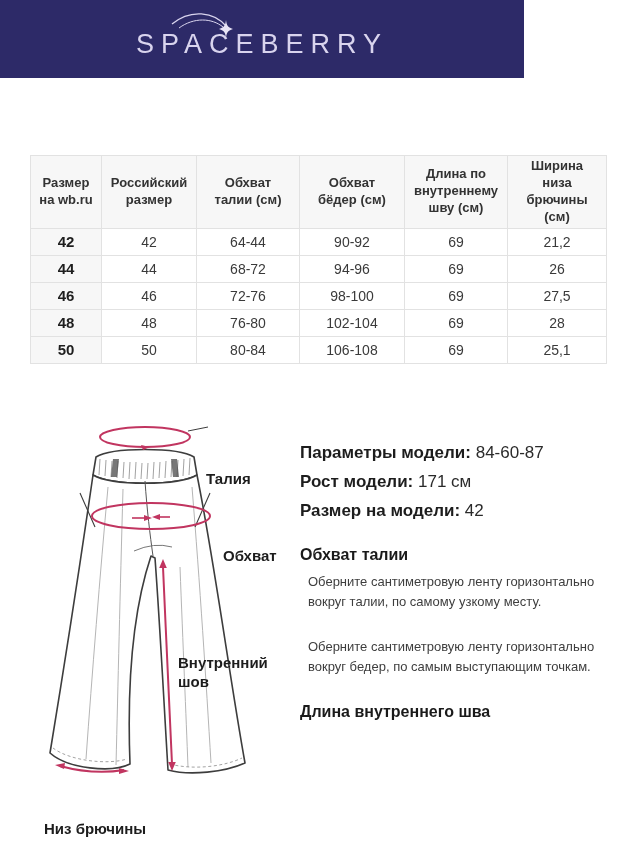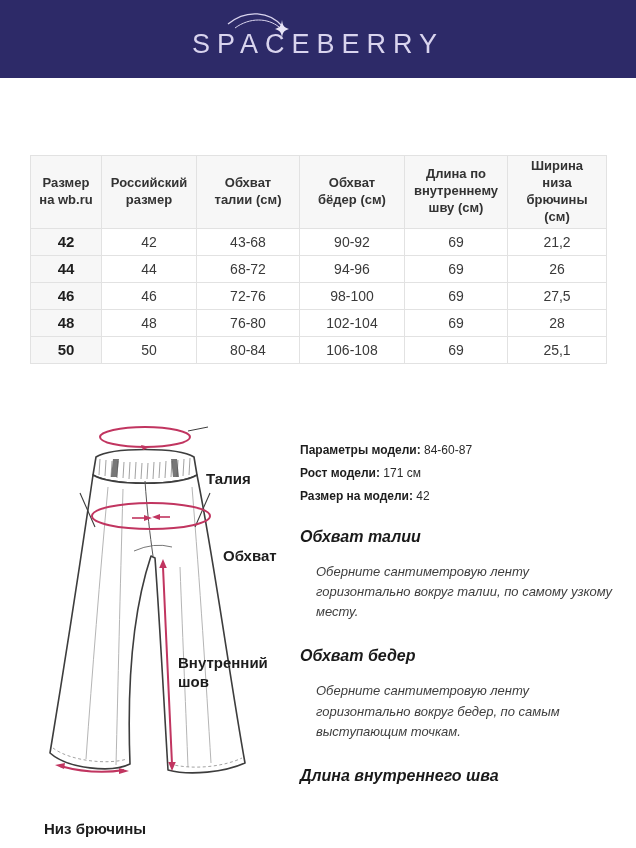--- a/index.html
+++ b/index.html
@@ -3,21 +3,21 @@
 <meta charset="utf-8">
 <style>
   * { box-sizing: border-box; }
   html,body { margin:0; padding:0; }
   body {
     width:636px; height:848px; position:relative; overflow:hidden;
     background:#ffffff; font-family:"Liberation Sans", sans-serif; color:#222;
   }
   
   .brand-header {
-    position:absolute; left:0; top:0; width:636px; height:78px;
+    position:absolute; left:0; top:0; width:524px; height:78px;
     background:#2d2a68; display:flex; align-items:center; justify-content:center;
   }
   .logo-wrap { position:relative; }
   .logo-text {
     color:#d9d4ee; font-size:27px; font-weight:400; letter-spacing:7px;
     line-height:1; padding-top:10px;
   }
   .logo-star { position:absolute; left:32px; top:-13px; width:72px; height:36px; }
   
   table.size-table {
@@ -35,26 +35,26 @@
   .size-table td.rowhead { background:#f7f7f7; font-weight:700; font-size:15px; color:#1e1e1e; }
   
   .pants-svg { position:absolute; left:20px; top:415px; }
   .diag-label { position:absolute; font-weight:700; font-size:15px; color:#1d1d1d; line-height:1.25;margin-top:43px; }
   #lbl-waist  { left:206px; top:427px; }
   #lbl-hips   { left:223px; top:504px; }
   #lbl-inseam { left:178px; top:611px; width:104px; }
   #lbl-hem    { left:44px;  top:777px; }
   
   .info-col { position:absolute; left:300px; top:443px; width:316px; }
-  .model-line { font-size:12px; color:#1d1d1d; margin-bottom:9px; }
+  .model-line { font-size:17px; color:#1d1d1d; margin-bottom:9px; }
   .model-line .lbl { font-weight:700; }
   .model-line .val { font-weight:400; color:#2a2a2a; }
-  .guide-section { margin-top:25px;font-style:italic; }
+  .guide-section { margin-top:25px; }
   .guide-title { font-size:16px; font-weight:700; color:#1a1a1a; margin:0 0 8px 0; }
-  .guide-text { font-size:13px; color:#3e3e3e; line-height:1.55; margin:16px; width:300px; }
+  .guide-text { font-size:13px; color:#3e3e3e; line-height:1.55; margin:8px; width:300px; }
 </style>
 </head>
 <body>
 
 <div class="brand-header">
   <div class="logo-wrap">
     <svg class="logo-star" viewBox="0 0 72 36">
       <path d="M4,16 C22,1 46,3 59,19" fill="none" stroke="#d9d4ee" stroke-width="1.3"></path>
       <path d="M11,20 C26,9 44,10 55,19" fill="none" stroke="#d9d4ee" stroke-width="1"></path>
       <path d="M58,12 C58.9,18 59.2,18.6 65,21 C59.2,23.4 58.9,24 58,30 C57.1,24 56.8,23.4 51,21 C56.8,18.6 57.1,18 58,12 Z" fill="#e8e4f6"></path>
@@ -79,21 +79,21 @@
       <th>Обхват талии (см)</th>
       <th>Обхват бёдер (см)</th>
       <th>Длина по внутреннему шву (см)</th>
       <th>Ширина низа брючины (см)</th>
     </tr>
   </thead>
   <tbody>
     <tr>
       <td class="rowhead">42</td>
       <td>42</td>
-      <td>43-68</td>
+      <td>64-44</td>
       <td>90-92</td>
       <td>69</td>
       <td>21,2</td>
     </tr>
     <tr>
       <td class="rowhead">44</td>
       <td>44</td>
       <td>68-72</td>
       <td>94-96</td>
       <td>69</td>
@@ -181,19 +181,18 @@
   <div class="model-line">
     <span class="lbl">Размер на модели:</span>
     <span class="val">42</span>
   </div>
 
   <div class="guide-section">
     <h3 class="guide-title">Обхват талии</h3>
     <p class="guide-text">Оберните сантиметровую ленту горизонтально вокруг талии, по самому узкому месту.</p>
   </div>
   <div class="guide-section">
-    <h3 class="guide-title">Обхват бедер</h3>
     <p class="guide-text">Оберните сантиметровую ленту горизонтально вокруг бедер, по самым выступающим точкам.</p>
   </div>
   <div class="guide-section">
     <h3 class="guide-title">Длина внутреннего шва</h3>
   </div>
 </div>
 
 </body></html>

